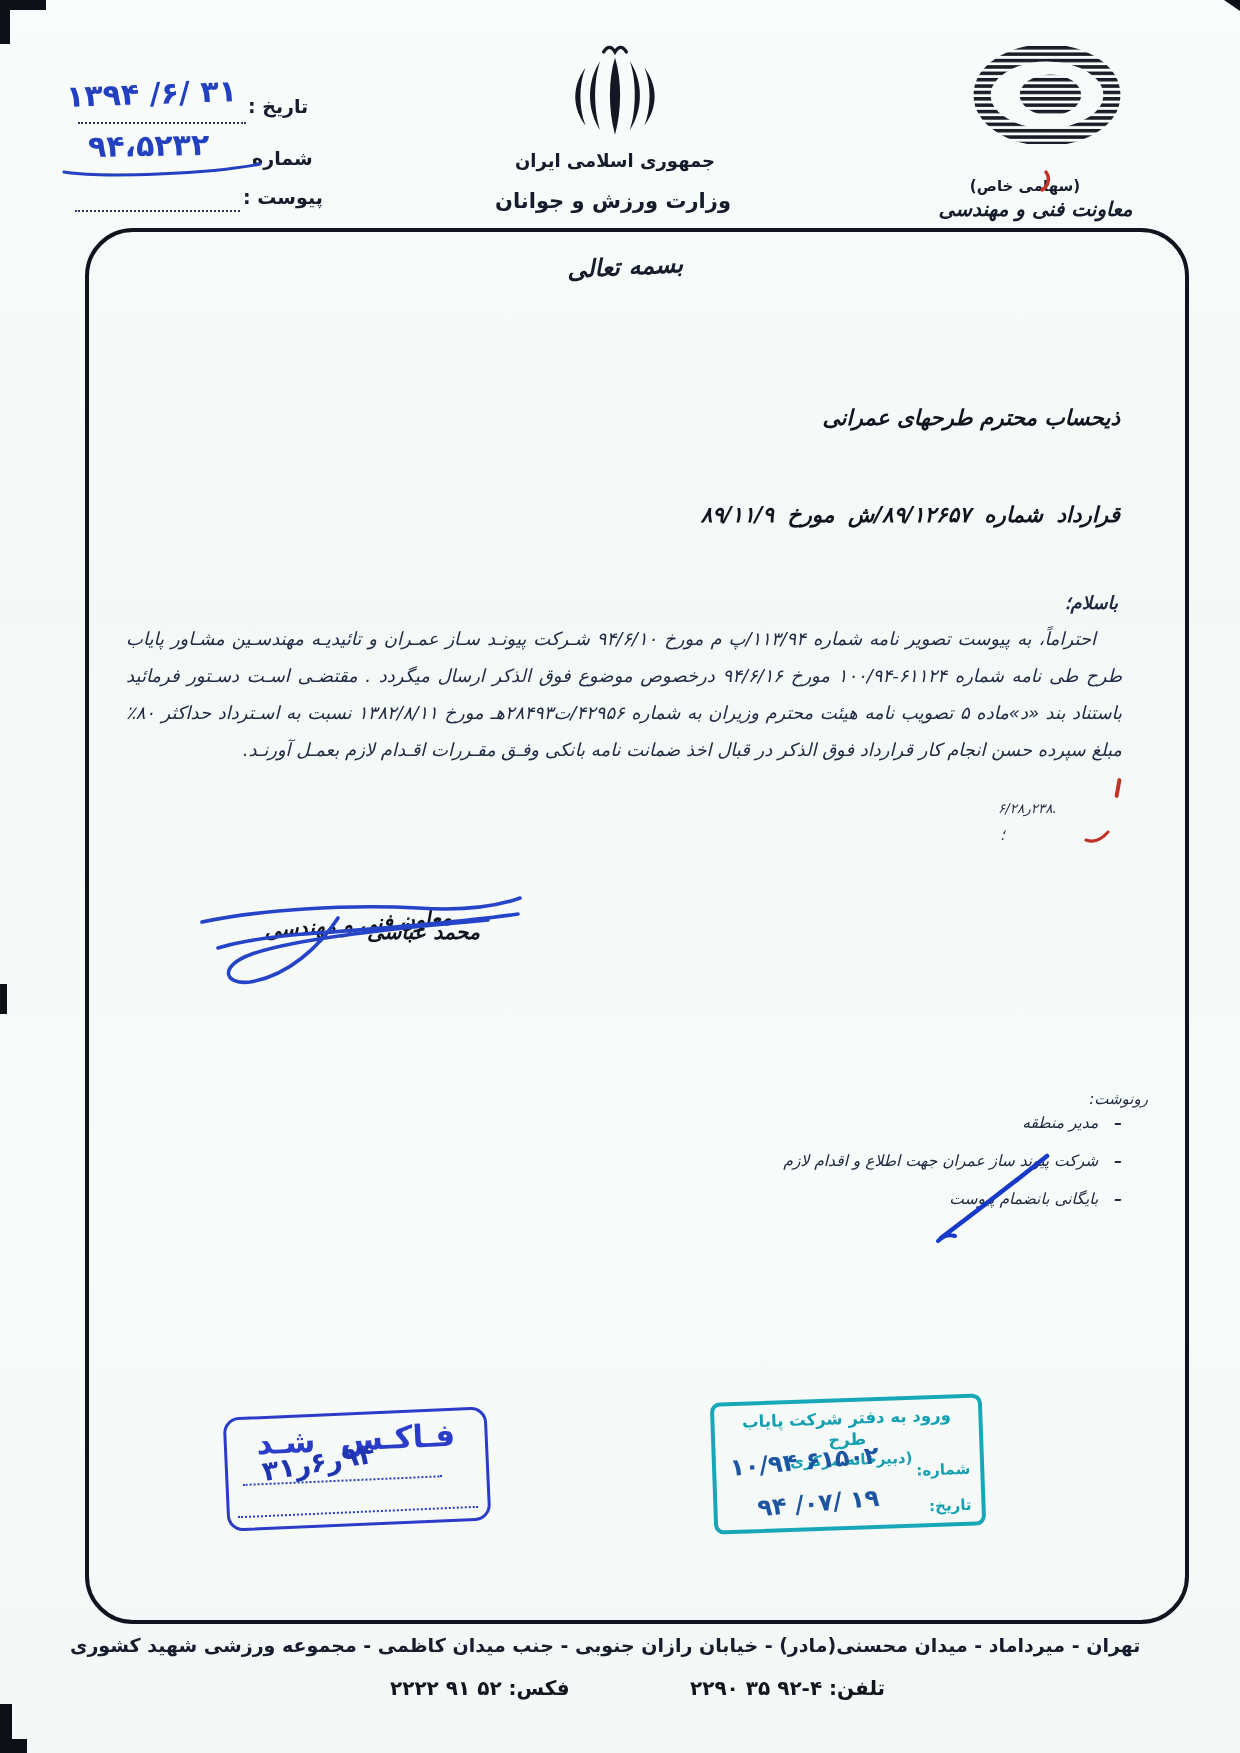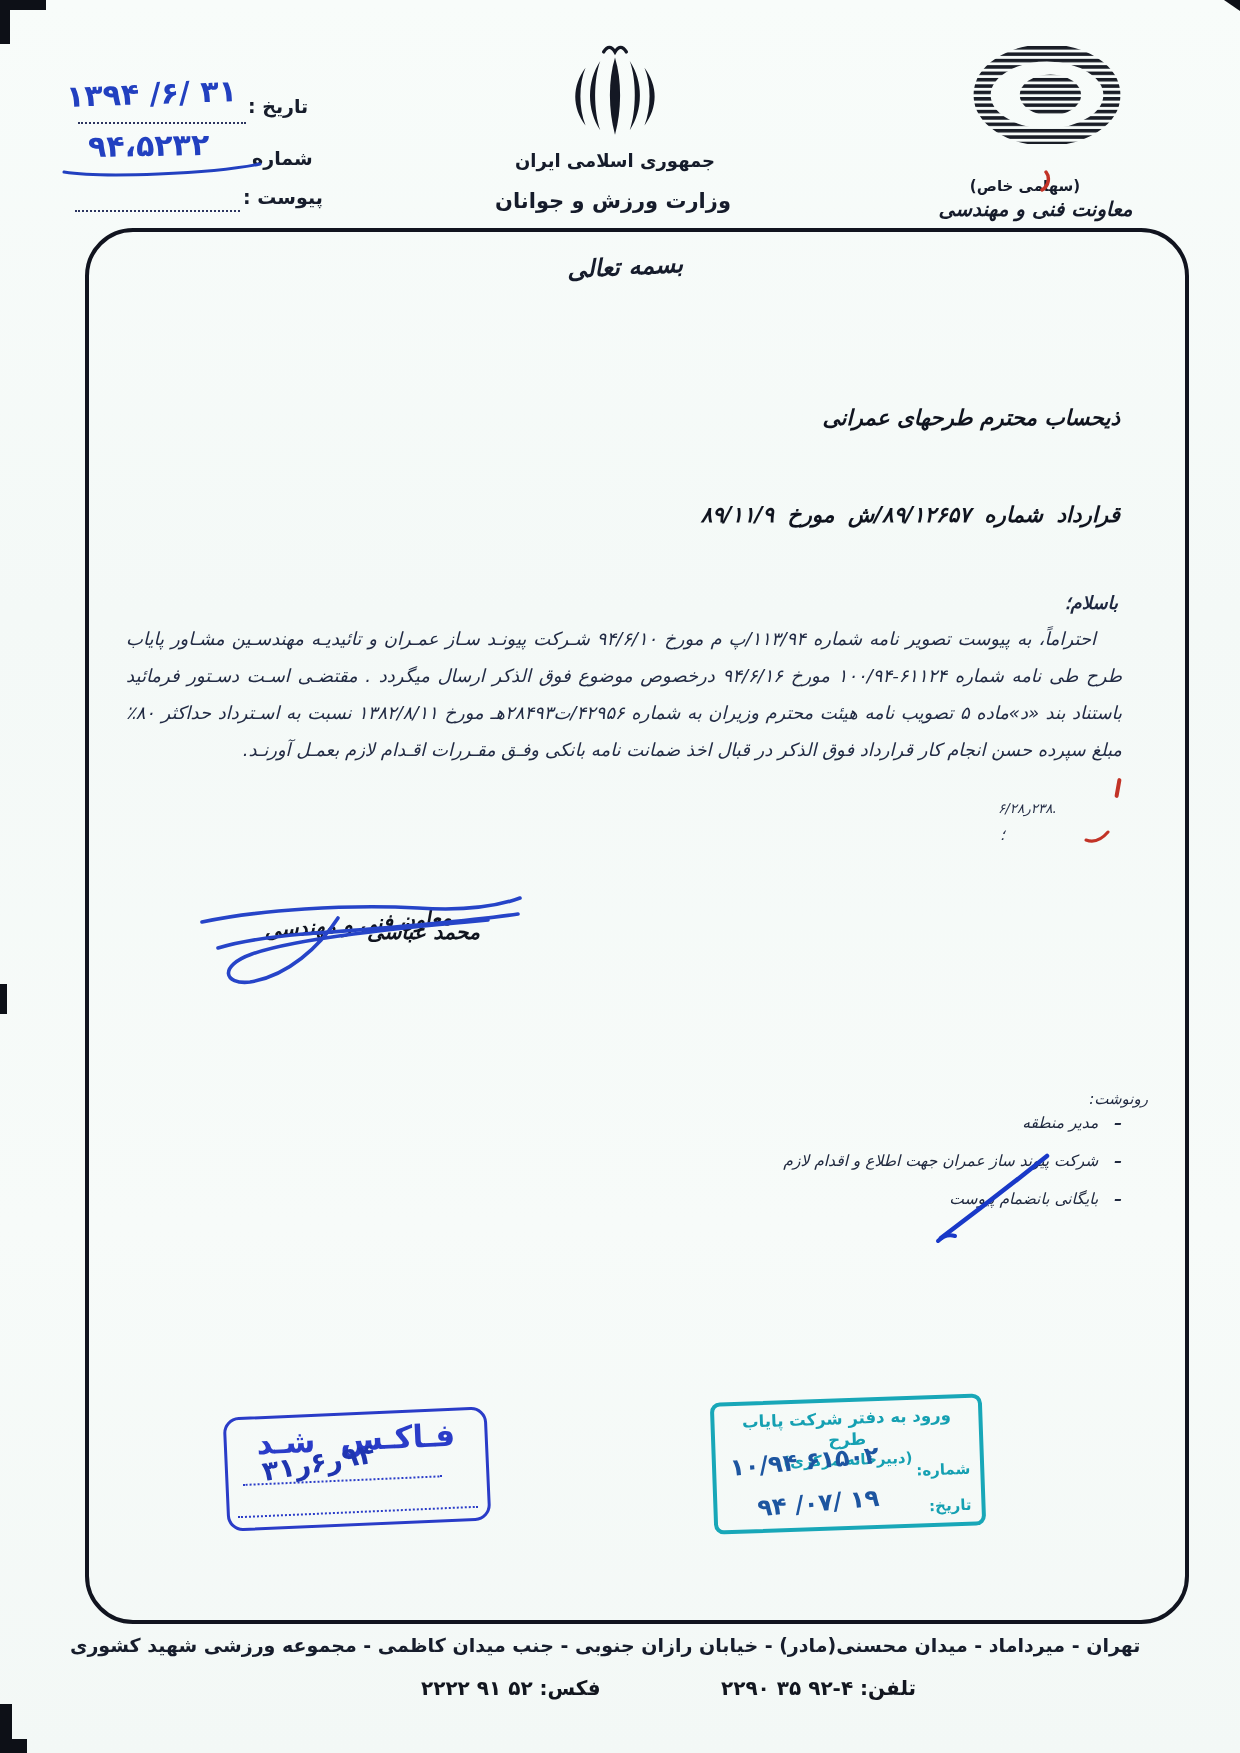--- a/index.html
+++ b/index.html
@@ -40,21 +40,21 @@
   .fax-word{font-size:31px;font-weight:800;text-align:center;word-spacing:14px;}
   .fax-dotted{border-bottom:2.5px dotted #2a3cc8;height:0;}
   .fax-hand{color:#1f35b0;font-size:27px;font-weight:600;transform:rotate(-7deg);}
   .entry-stamp{left:712px;top:1398px;width:272px;height:132px;border:4px solid #18a7b8;
                border-radius:10px;transform:rotate(-2deg);color:#15a0b2;padding:6px 10px;box-sizing:border-box;}
   .entry-title{font-size:16.5px;font-weight:800;text-align:center;line-height:21px;}
   .entry-lbl{font-size:15px;font-weight:800;}
   .entry-hand{color:#1d55a0;font-size:24px;font-weight:600;transform:rotate(-3deg);}
   
   .footer-address{font-size:19px;font-weight:700;color:#171d2c;text-align:left;}
-  .footer-phone{font-size:20px;font-weight:800;color:#12161f;margin-left:31px;}
+  .footer-phone{font-size:20px;font-weight:800;color:#12161f;}
   svg{display:block;}
 </style>
 </head>
 <body>
 
 <div class="page">
 
   <div class="abs art" style="left:0;top:0;width:46px;height:10px;"></div>
   <div class="abs art" style="left:0;top:0;width:10px;height:44px;"></div>
   <div class="abs art" style="right:0;top:0;width:16px;height:11px;clip-path:polygon(100% 0,0 0,100% 100%);"></div>

